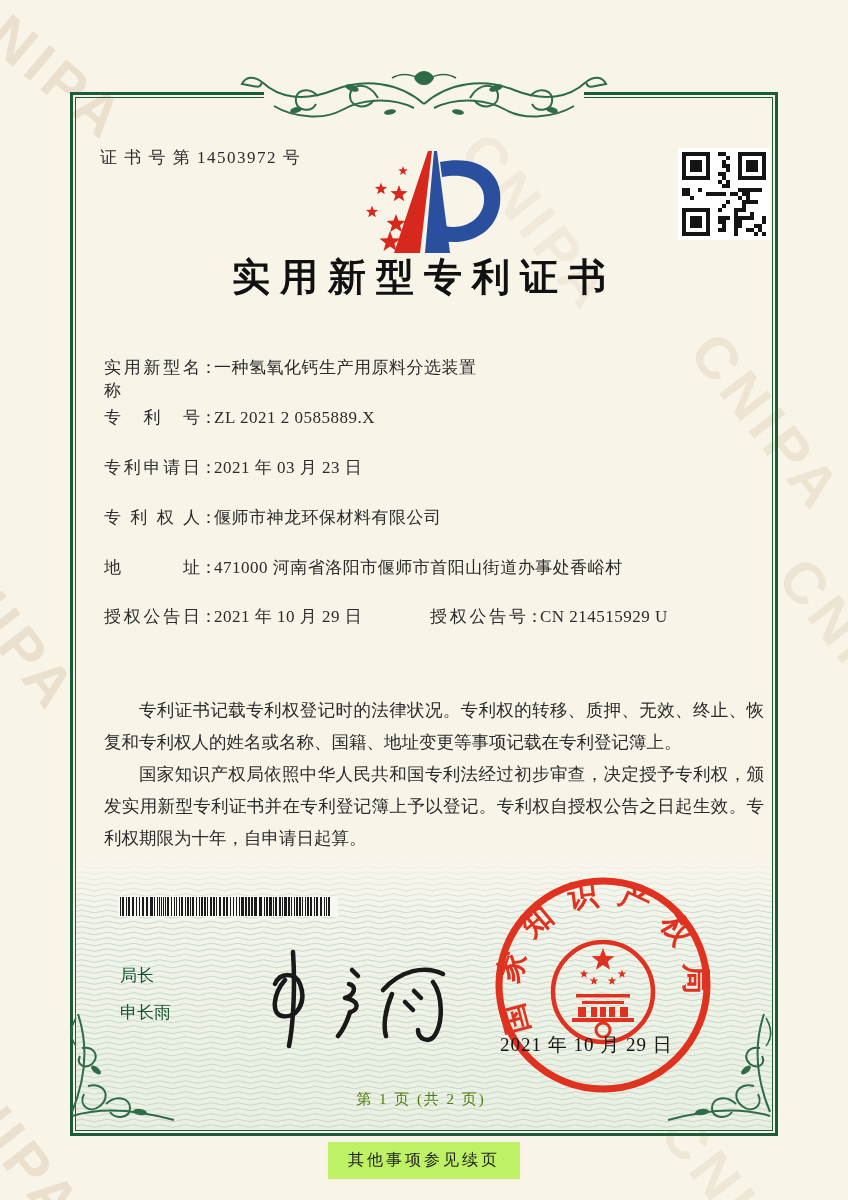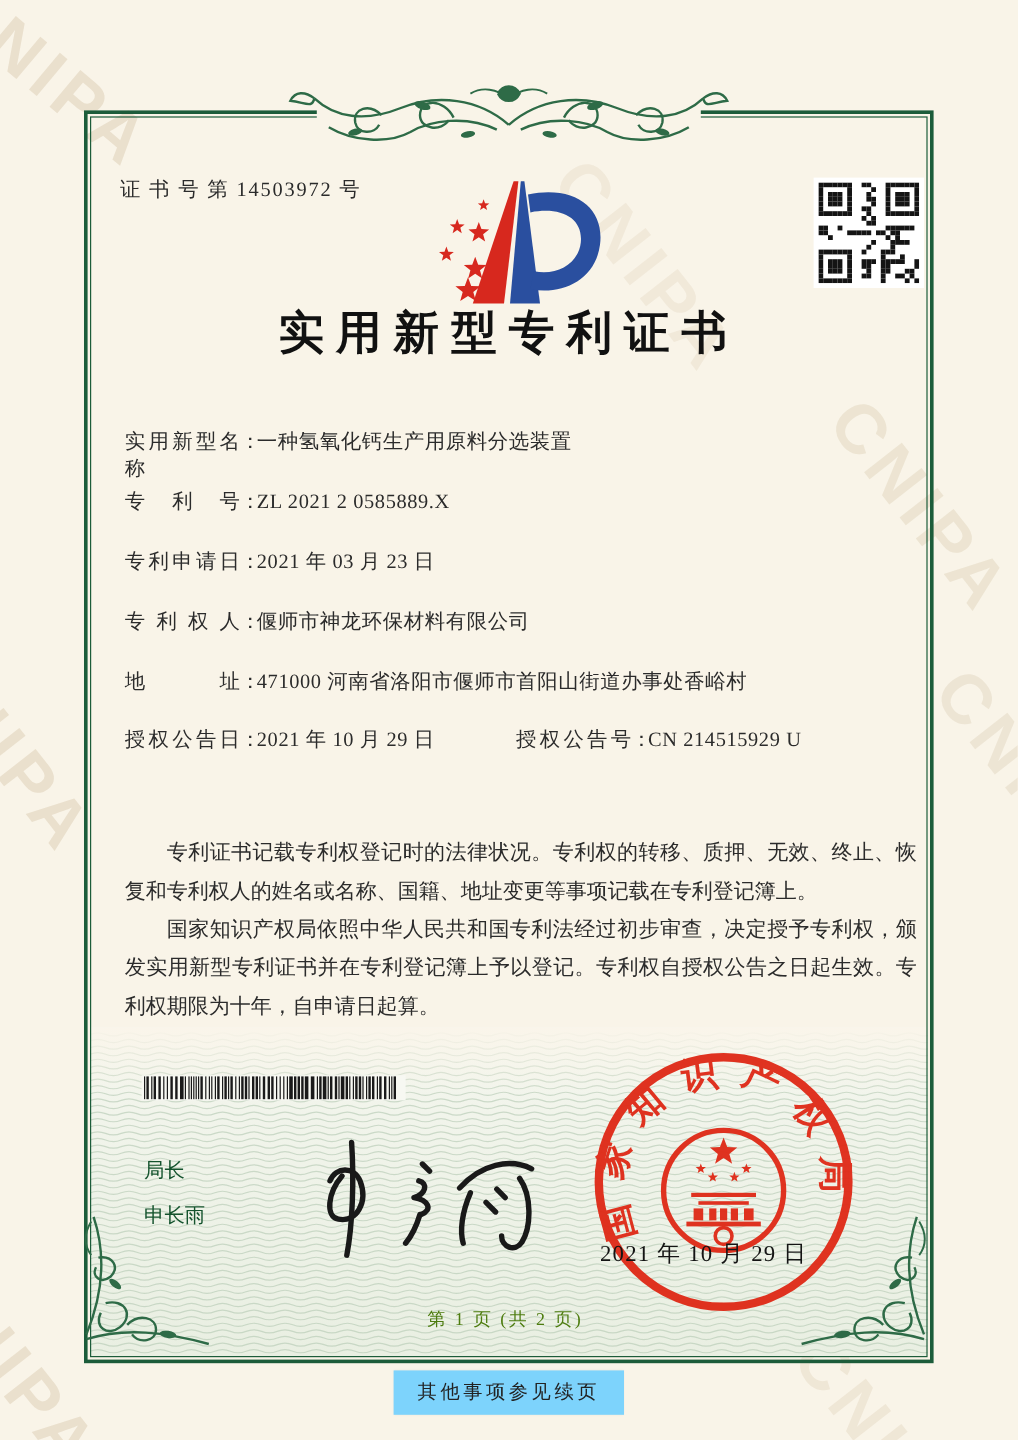--- a/index.html
+++ b/index.html
@@ -63,21 +63,21 @@
     font-family:"Liberation Sans","DejaVu Sans",sans-serif;font-size:17px;color:#14532d;}
   .chief div{margin-bottom:14px;}
   .signature{position:absolute;z-index:6;left:255px;top:940px;}
   .seal{position:absolute;z-index:6;left:488px;top:870px;opacity:.96;}
   .seal-date{position:absolute;z-index:7;left:500px;top:1032px;width:210px;
     font-size:19px;letter-spacing:1px;color:#141414;white-space:nowrap;}
   .page-info{position:absolute;z-index:5;left:70px;top:1090px;width:702px;text-align:center;
     font-size:15px;letter-spacing:2px;color:#4d7c0f;}
   .note{
     position:absolute;z-index:5;left:50%;top:1142px;transform:translateX(-50%);
-    background:#7dd3fc;padding:8px 20px;font-size:16px;letter-spacing:3px;color:#222;
+    background:#bef264;padding:8px 20px;font-size:16px;letter-spacing:3px;color:#222;
     box-shadow:0 0 2px rgba(0,0,0,.05);
     text-align:right;
   }
 </style>
 </head>
 <body>
 
 <span class="wm" style="left:-18px;top:-30px;transform:rotate(40deg);">CNIPA</span>
 <span class="wm" style="left:500px;top:120px;color:rgba(210,192,160,.20);">CNIPA</span>
 <span class="wm" style="left:730px;top:320px;color:rgba(210,192,160,.30);">CNIPA</span>

